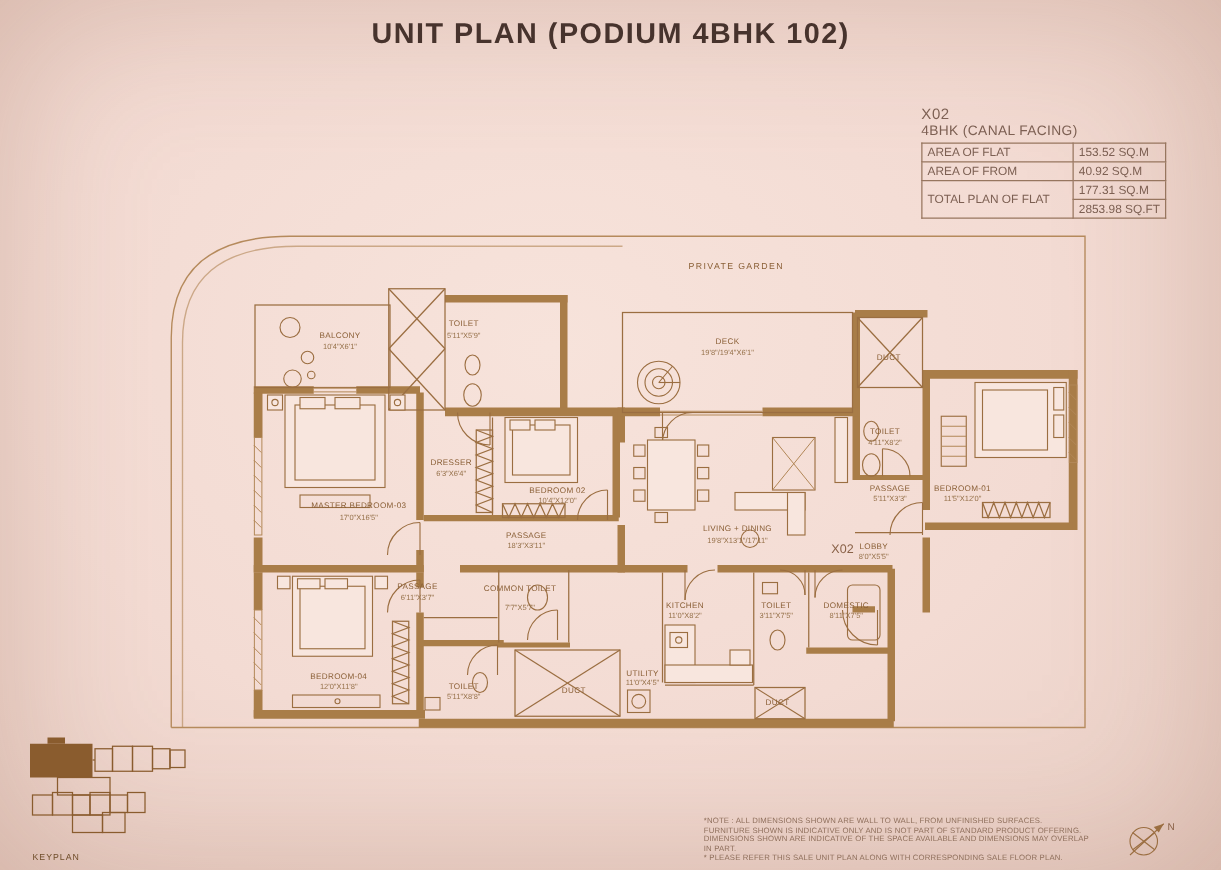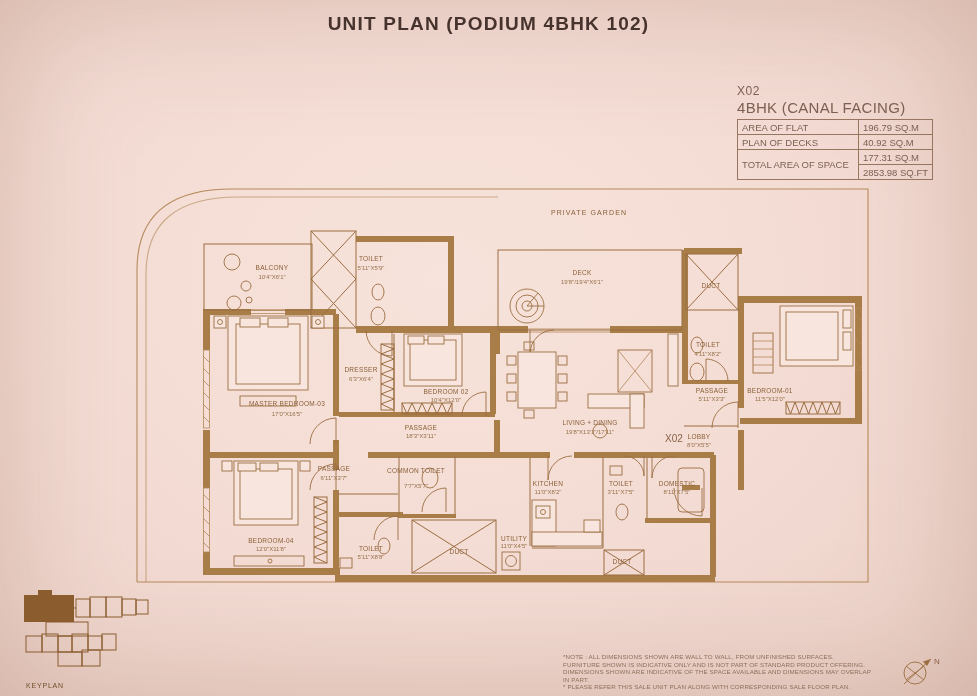--- a/index.html
+++ b/index.html
@@ -4,25 +4,25 @@
 <style>
   html,body{margin:0;padding:0;background:#cdb3aa;}
   .canvas{
     position:relative;width:977px;height:696px;overflow:hidden;
     background:radial-gradient(ellipse at 45% 40%, #f7e3db 0%, #f3dbd3 55%, #e9cfc5 100%);
     box-shadow:inset 0 0 130px rgba(150,100,80,.28);
     font-family:"Liberation Sans", sans-serif;
   }
   .title{
     position:absolute;top:13px;left:0;right:0;text-align:center;
-    font-size:19px;font-weight:bold;letter-spacing:1.2px;color:#47332d;
+    font-size:23px;font-weight:bold;letter-spacing:1.2px;color:#47332d;
   }
   .info{position:absolute;left:737px;top:84px;width:198px;color:#7d6053;}
   .info .code{font-size:12px;letter-spacing:.5px;margin-bottom:1px;}
-  .info .type{font-size:15px;letter-spacing:.3px;margin-bottom:3px;white-space:nowrap;}
+  .info .type{font-size:11px;letter-spacing:.3px;margin-bottom:3px;white-space:nowrap;}
   table.area{border-collapse:collapse;width:196px;font-size:9.5px;color:#7d6053;border-radius:26px;}
   table.area td{border:1px solid #97765f;padding:0 4px;height:14px;white-space:nowrap;}
   table.area td.val{width:62px;}
   .notes{position:absolute;left:563px;top:653px;width:310px;font-size:6.2px;
     color:#8f6f5c;line-height:7.6px;letter-spacing:.15px;}
   svg{position:absolute;left:0;top:0;}
   .w{fill:#a97d48;}
   .tl{stroke:#9b6e41;stroke-width:1;fill:none;}
   .tlt{stroke:#b28757;stroke-width:.8;fill:none;}
   .bnd{stroke:#b58a5c;stroke-width:1.1;fill:none;}
@@ -44,28 +44,28 @@
 
   <div class="title">UNIT PLAN (PODIUM 4BHK 102)</div>
 
   <div class="info">
     <div class="code">X02</div>
     <div class="type">4BHK (CANAL FACING)</div>
     <table class="area">
       <tbody>
           <tr>
         <td>AREA OF FLAT</td>
-        <td class="val">196.79 SQ.M</td>
+        <td class="val">153.52 SQ.M</td>
       </tr>
       <tr>
-        <td>PLAN OF DECKS</td>
+        <td>AREA OF FROM</td>
         <td class="val">40.92 SQ.M</td>
       </tr>
       <tr>
-        <td rowspan="2">TOTAL AREA OF SPACE</td>
+        <td rowspan="2">TOTAL PLAN OF FLAT</td>
         <td class="val">177.31 SQ.M</td>
       </tr>
       <tr>
         <td class="val">2853.98 SQ.FT</td>
       </tr>
     </tbody>
       </table>
   </div>
 
   <svg width="977" height="696" viewBox="0 0 977 696">

